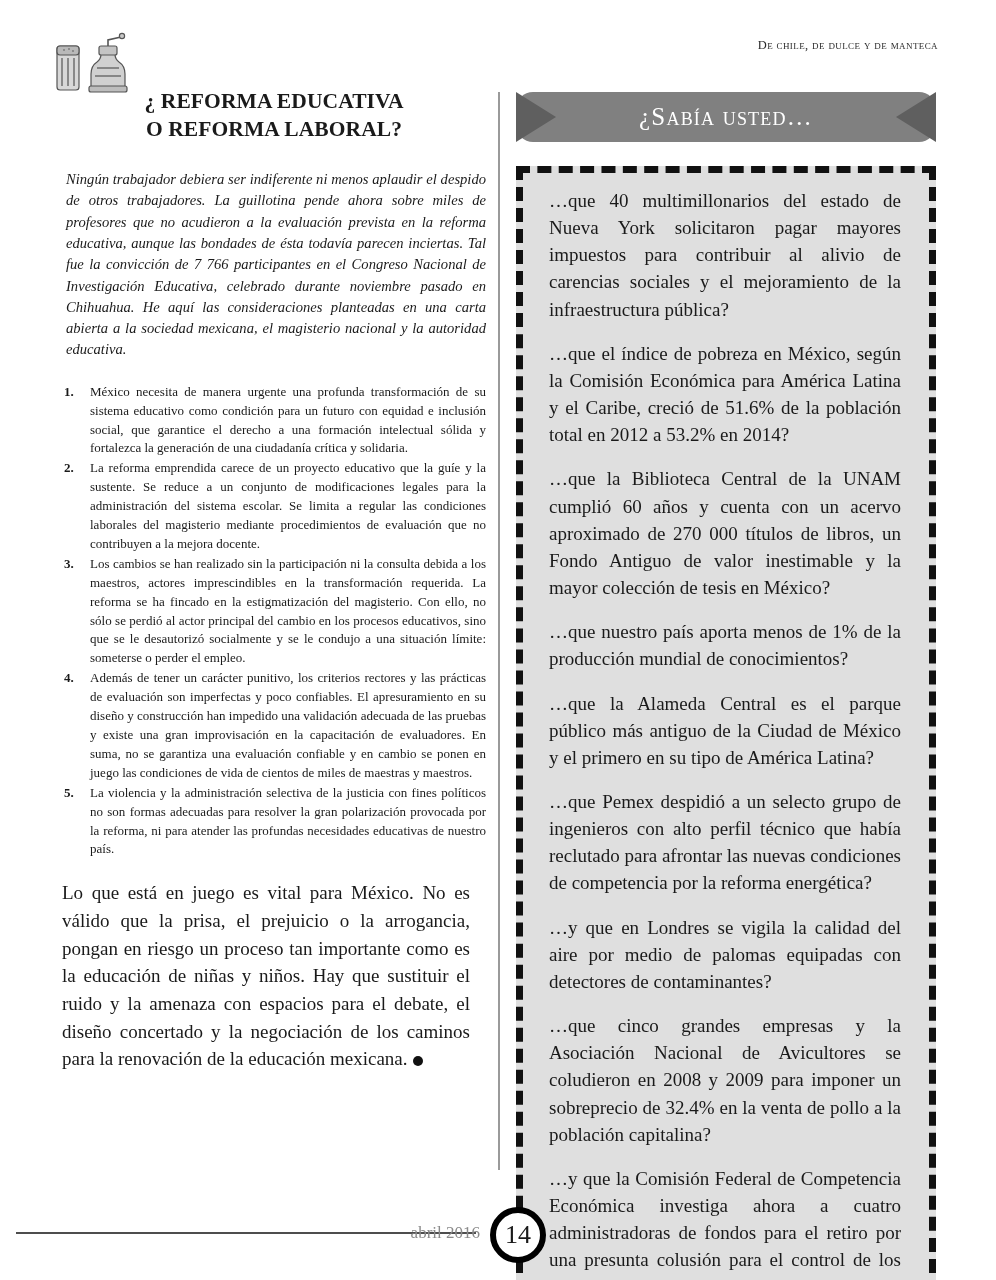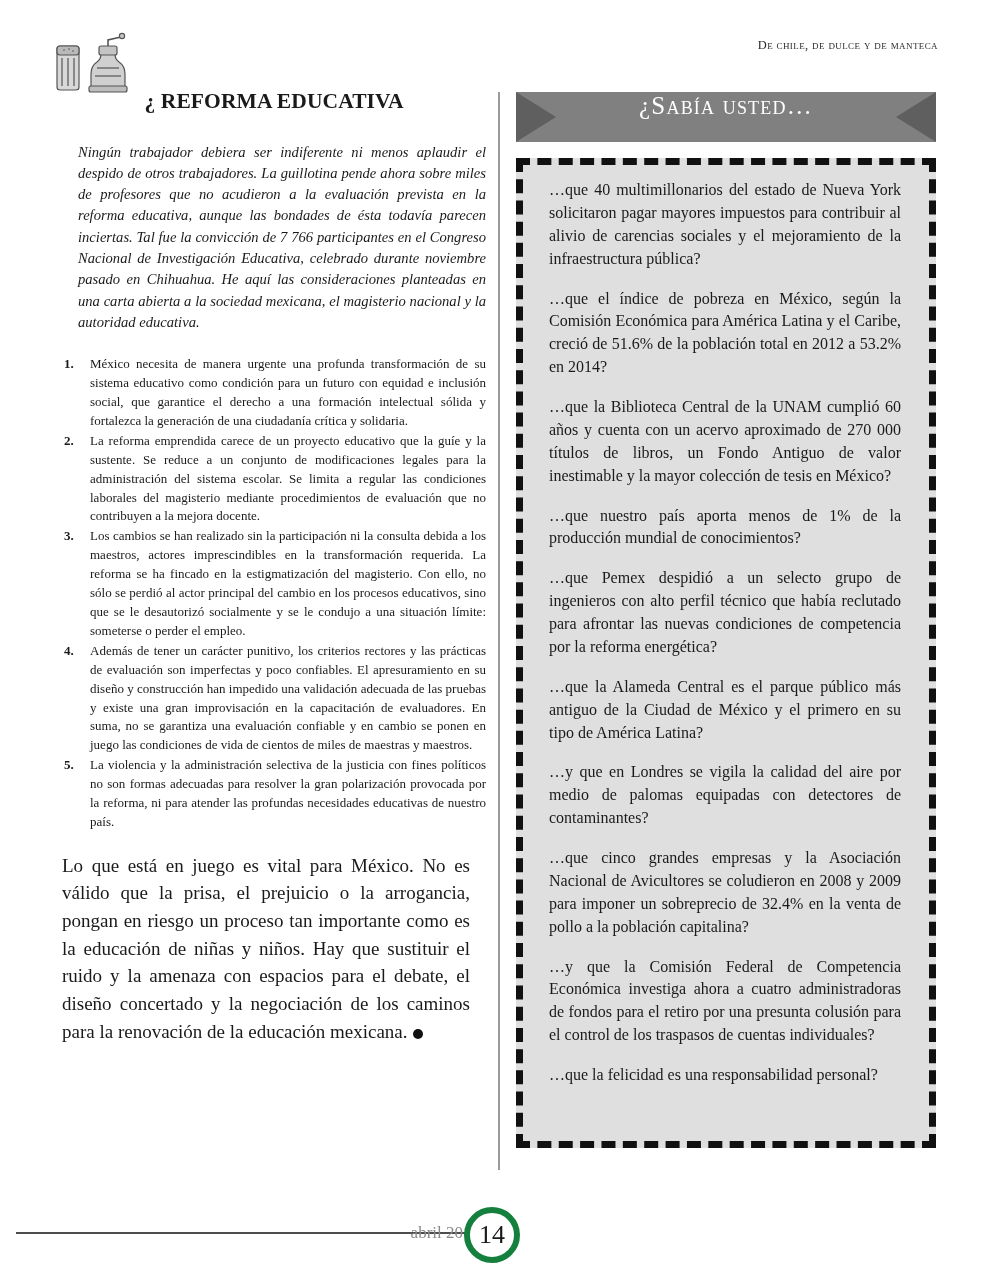--- a/index.html
+++ b/index.html
@@ -61,21 +61,21 @@
     text-align: center;
     padding: 0 6px;
   }
   .article-title .line { display: block; }
 
   .lead {
     font-style: italic;
     font-size: 14.6px;
     line-height: 1.46;
     text-align: justify;
-    margin: 0 0 22px 16px;
+    margin: 0 0 22px 4px;
   }
 
   ol.points {
     margin: 0;
     padding: 0;
     list-style: none;
     counter-reset: pt;
   }
   ol.points li {
     position: relative;
@@ -126,23 +126,24 @@
     left: 516px;
     top: 92px;
     width: 420px;
   }
 
   .ribbon {
     position: relative;
     height: 50px;
     background: #808080;
     display: flex;
-    align-items: flex-start;
+    align-items: center;
     justify-content: center;
-    margin-bottom: 16px;
+    margin-bottom: 24px;
+    border-radius: 17px;
   }
   .ribbon::before,
   .ribbon::after {
     content: "";
     position: absolute;
     top: 0;
     width: 0;
     height: 0;
     border-top: 25px solid transparent;
     border-bottom: 25px solid transparent;
@@ -167,21 +168,21 @@
   }
 
   .facts-box {
     background: #dfdfdf;
     border: 7px dashed #111111;
     padding: 14px 20px 20px 26px;
     min-height: 990px;
     box-sizing: border-box;
   }
   .fact {
-    font-size: 16px;
+    font-size: 19px;
     line-height: 1.43;
     text-align: justify;
     margin: 0 8px 17px 0;
   }
   .fact:last-child { margin-bottom: 0; }
 
   
   .footer-rule {
     position: absolute;
     left: 16px;
@@ -195,26 +196,26 @@
     left: 330px;
     top: 1223px;
     width: 150px;
     text-align: right;
     font-size: 17px;
     font-weight: normal;
     color: #8a8a8a;
   }
   .page-number {
     position: absolute;
-    left: 464px;
+    left: 490px;
     top: 1207px;
     width: 56px;
     height: 56px;
     border-radius: 50%;
-    border: 6px solid #15803d;
+    border: 6px solid #000000;
     background: #ffffff;
     display: flex;
     align-items: center;
     justify-content: center;
     font-size: 26px;
     color: #1a1a1a;
     box-sizing: border-box;
     text-align: right;
   }
 </style>
@@ -248,20 +249,21 @@
   </div>
 
   <div class="running-head">De chile, de dulce y de manteca</div>
 
   <div class="col-rule"></div>
 
   <div class="left-col">
 
     <h1 class="article-title">
       <span class="line">¿ REFORMA EDUCATIVA</span>
+      <span class="line">O REFORMA LABORAL?</span>
     </h1>
 
     <p class="lead">Ningún trabajador debiera ser indiferente ni menos aplaudir el despido de otros trabajadores. La guillotina pende ahora sobre miles de profesores que no acudieron a la evaluación prevista en la reforma educativa, aunque las bondades de ésta todavía parecen inciertas. Tal fue la convicción de 7 766 participantes en el Congreso Nacional de Investigación Educativa, celebrado durante noviembre pasado en Chihuahua. He aquí las consideraciones planteadas en una carta abierta a la sociedad mexicana, el magisterio nacional y la autoridad educativa.</p>
 
     <ol class="points">
       <li>México necesita de manera urgente una profunda transformación de su sistema educativo como condición para un futuro con equidad e inclusión social, que garantice el derecho a una formación intelectual sólida y fortalezca la generación de una ciudadanía crítica y solidaria.</li>
       <li>La reforma emprendida carece de un proyecto educativo que la guíe y la sustente. Se reduce a un conjunto de modificaciones legales para la administración del sistema escolar. Se limita a regular las condiciones laborales del magisterio mediante procedimientos de evaluación que no contribuyen a la mejora docente.</li>
       <li>Los cambios se han realizado sin la participación ni la consulta debida a los maestros, actores imprescindibles en la transformación requerida. La reforma se ha fincado en la estigmatización del magisterio. Con ello, no sólo se perdió al actor principal del cambio en los procesos educativos, sino que se le desautorizó socialmente y se le condujo a una situación límite: someterse o perder el empleo.</li>
       <li>Además de tener un carácter punitivo, los criterios rectores y las prácticas de evaluación son imperfectas y poco confiables. El apresuramiento en su diseño y construcción han impedido una validación adecuada de las pruebas y existe una gran improvisación en la capacitación de evaluadores. En suma, no se garantiza una evaluación confiable y en cambio se ponen en juego las condiciones de vida de cientos de miles de maestras y maestros.</li>
       <li>La violencia y la administración selectiva de la justicia con fines políticos no son formas adecuadas para resolver la gran polarización provocada por la reforma, ni para atender las profundas necesidades educativas de nuestro país.</li>
@@ -274,22 +276,22 @@
 
     <div class="ribbon">
       <span class="ribbon-text">¿Sabía usted…</span>
     </div>
 
     <div class="facts-box">
       <p class="fact">…que 40 multimillonarios del estado de Nueva York solicitaron pagar mayores impuestos para contribuir al alivio de carencias sociales y el mejoramiento de la infraestructura pública?</p>
       <p class="fact">…que el índice de pobreza en México, según la Comisión Económica para América Latina y el Caribe, creció de 51.6% de la población total en 2012 a 53.2% en 2014?</p>
       <p class="fact">…que la Biblioteca Central de la UNAM cumplió 60 años y cuenta con un acervo aproximado de 270 000 títulos de libros, un Fondo Antiguo de valor inestimable y la mayor colección de tesis en México?</p>
       <p class="fact">…que nuestro país aporta menos de 1% de la producción mundial de conocimientos?</p>
+      <p class="fact">…que la Alameda Central es el parque público más antiguo de la Ciudad de México y el primero en su tipo de América Latina?</p>
       <p class="fact">…que Pemex despidió a un selecto grupo de ingenieros con alto perfil técnico que había reclutado para afrontar las nuevas condiciones de competencia por la reforma energética?</p>
-      <p class="fact">…que la Alameda Central es el parque público más antiguo de la Ciudad de México y el primero en su tipo de América Latina?</p>
       <p class="fact">…y que en Londres se vigila la calidad del aire por medio de palomas equipadas con detectores de contaminantes?</p>
       <p class="fact">…que cinco grandes empresas y la Asociación Nacional de Avicultores se coludieron en 2008 y 2009 para imponer un sobreprecio de 32.4% en la venta de pollo a la población capitalina?</p>
       <p class="fact">…y que la Comisión Federal de Competencia Económica investiga ahora a cuatro administradoras de fondos para el retiro por una presunta colusión para el control de los traspasos de cuentas individuales?</p>
       <p class="fact">…que la felicidad es una responsabilidad personal?</p>
     </div>
   </div>
 
   <div class="footer-rule"></div>
   <div class="footer-date">abril 2016</div>
   <div class="page-number">14</div>

